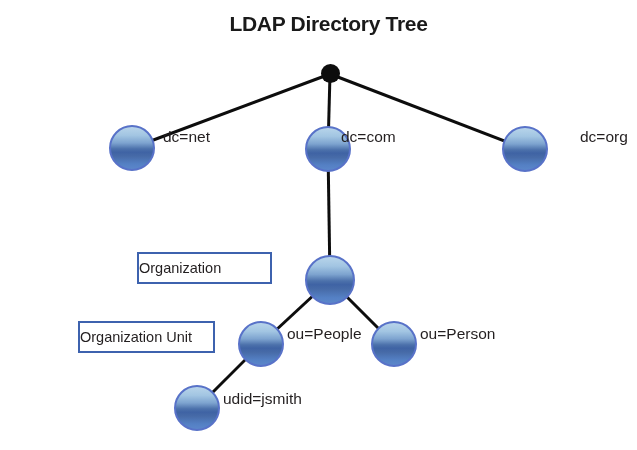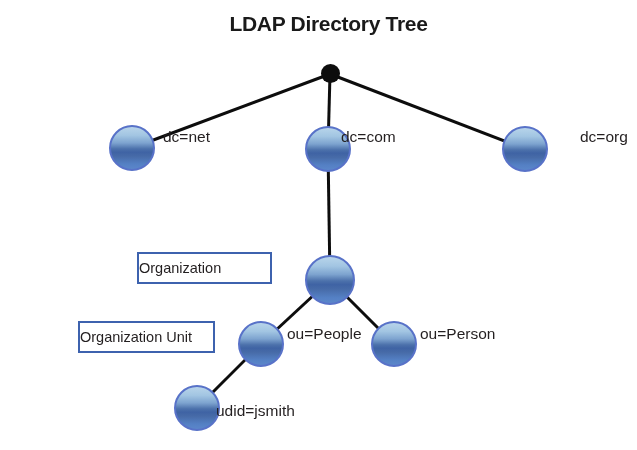--- a/index.html
+++ b/index.html
@@ -107,21 +107,21 @@
   <div class="sphere big" style="left:305px; top:255px;"></div>
   <div class="sphere" style="left:238px; top:321px;"></div>
   <div class="sphere" style="left:371px; top:321px;"></div>
   <div class="sphere" style="left:174px; top:385px;"></div>
 
   <span class="nlabel" style="left:163px; top:137px;">dc=net</span>
   <span class="nlabel" style="left:341px; top:137px;">dc=com</span>
   <span class="nlabel" style="left:580px; top:137px;">dc=org</span>
   <span class="nlabel" style="left:287px; top:334px;">ou=People</span>
   <span class="nlabel" style="left:420px; top:334px;">ou=Person</span>
-  <span class="nlabel" style="left:216px; top:399px;margin-top:12px;">udid=jsmith</span>
+  <span class="nlabel" style="left:223px; top:399px;">udid=jsmith</span>
 
   <div class="levelbox" style="left:137px; top:252px; width:135px; height:32px;">
     <span>Organization</span>
   </div>
   <div class="levelbox" style="left:78px; top:321px; width:137px; height:32px;">
     <span>Organization Unit</span>
   </div>
 
 </div>
 

